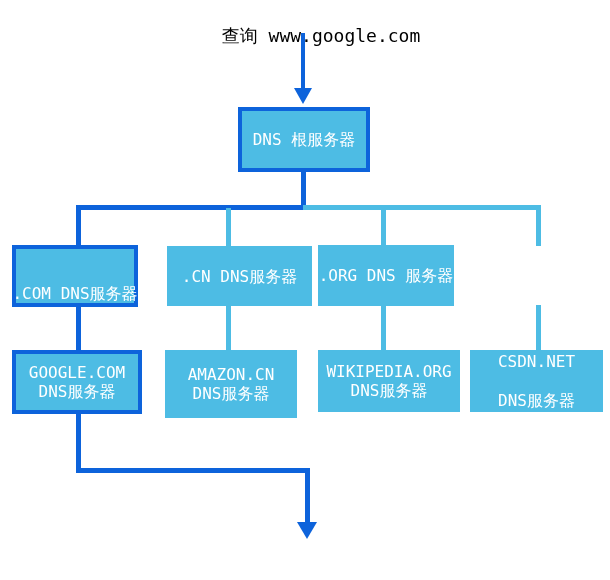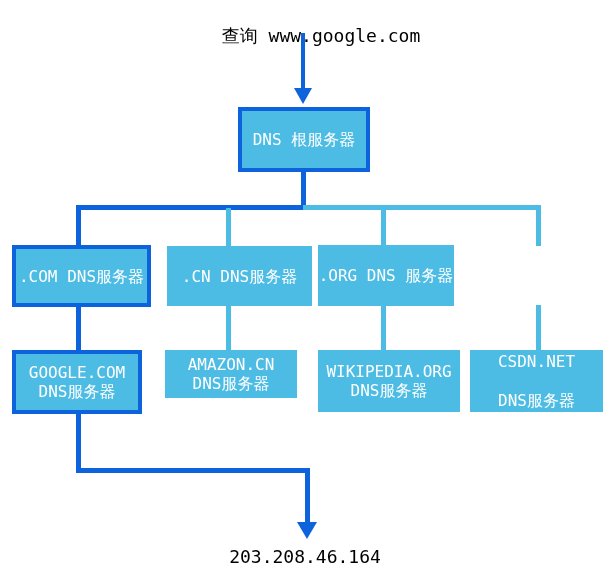--- a/index.html
+++ b/index.html
@@ -62,34 +62,34 @@
   #trunk-left-dark { left: 76px;  top: 205px; width: 230px; height: 5px; }
   #trunk-right     { left: 303px; top: 205px; width: 238px; height: 5px; }
 
   
   #v-com-top { left: 76px;  top: 205px; width: 5px; height: 40px; }
   #v-cn-top  { left: 226px; top: 208px; width: 5px; height: 39px; }
   #v-org-top { left: 381px; top: 208px; width: 5px; height: 38px; }
   #v-net-top { left: 536px; top: 208px; width: 5px; height: 38px; }
 
   
-  #box-com { left: 12px;  top: 245px; width: 139px; height: 62px; }
+  #box-com { left: 12px;  top: 245px; width: 126px; height: 62px; justify-content: flex-end; }
   #box-cn  { left: 167px; top: 246px; width: 145px; height: 60px; }
   #box-org { left: 318px; top: 245px; width: 136px; height: 61px; }
   #box-net { left: 470px; top: 245px; width: 133px; height: 61px; }
 
   
   #v-com-mid { left: 76px;  top: 306px; width: 5px; height: 45px; }
   #v-cn-mid  { left: 226px; top: 305px; width: 5px; height: 46px; }
   #v-org-mid { left: 381px; top: 305px; width: 5px; height: 46px; }
   #v-net-mid { left: 536px; top: 305px; width: 5px; height: 46px; }
 
   
   #box-google    { left: 12px;  top: 350px; width: 130px; height: 64px; }
-  #box-amazon    { left: 165px; top: 350px; width: 132px; height: 48px; }
+  #box-amazon    { left: 165px; top: 350px; width: 132px; height: 68px; }
   #box-wikipedia { left: 318px; top: 350px; width: 142px; height: 62px; }
   #box-csdn      { left: 470px; top: 350px; width: 133px; height: 62px; gap: 20px; }
 
   
   #v-google-down     { left: 76px;  top: 413px; width: 5px; height: 60px; }
   #h-result          { left: 76px;  top: 468px; width: 234px; height: 5px; }
   #v-result          { left: 305px; top: 468px; width: 5px; height: 54px; }
   #result-arrow-head { left: 297px; top: 522px;
                        border-left: 10px solid transparent;
                        border-right: 10px solid transparent;
@@ -148,15 +148,14 @@
   <div class="box" id="box-csdn">
     <span>CSDN.NET</span>
     <span>DNS服务器</span>
   </div>
 
   <div class="line dark" id="v-google-down"></div>
   <div class="line dark" id="h-result"></div>
   <div class="line dark" id="v-result"></div>
   <div class="tri" id="result-arrow-head"></div>
 
-  <div class="caption" id="result-ip">203.208.46.164</div>
 
 </div>
 
 </body></html>

